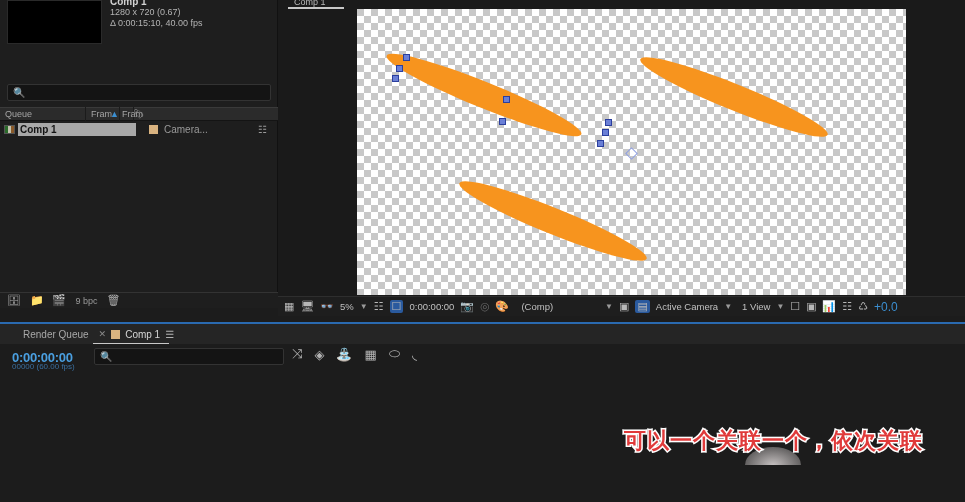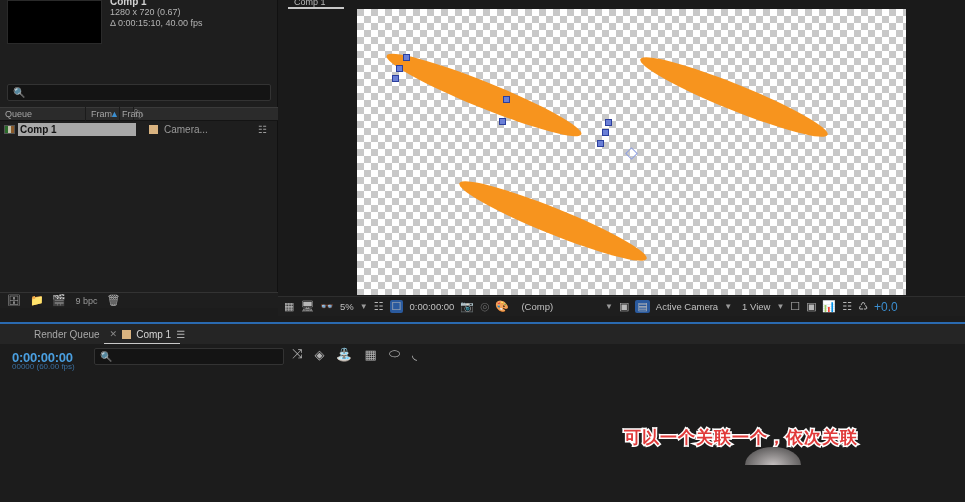--- a/index.html
+++ b/index.html
@@ -102,21 +102,21 @@
   .tbval-blue { color: #3b8ed0; font-size: 12px; }
   .tb-sel { background: #2a5a9e; padding: 1px 2px; border-radius: 2px; }
 
   
   .tl-panel {
     position: absolute; left: 0; top: 322px; width: 965px; height: 180px;
     background: #1c1c1c; border-top: 2px solid #2a6ab0;
   }
   .tl-tabbar {
     position: absolute; left: 0; top: 0; width: 965px; height: 20px;
-    background: #252525; display: flex; align-items: center; gap: 10px; padding-left: 34px;
+    background: #252525; display: flex; align-items: center; gap: 10px; padding-left: 23px;
     color: #a8a8a8; font-size: 10px;
   }
   .tl-tab-active { display:flex; align-items:center; gap:5px; color:#d6d6d6; position:relative; }
   .tl-tab-active .uline { position:absolute; left:-6px; bottom:-5px; width:76px; height:2px; background:#c8c8c8; }
   .xclose { color:#8a8a8a; font-size:9px; }
   .tabswatch { width:9px;height:9px;background:#d9b380;display:inline-block; }
 
   .tl-ctrls {
     position: absolute; left: 0; top: 20px; width: 458px; height: 26px;
     background: #1c1c1c; display: flex; align-items: center;
@@ -126,21 +126,21 @@
   .tl-search {
     position: absolute; left: 94px; top: 4px; width: 190px; height: 17px;
     background: #141414; border: 1px solid #333; border-radius: 2px;
     display: flex; align-items: center; padding-left: 5px;
   }
   .tl-search input { background:transparent;border:0;outline:none;color:#c8c8c8;font-size:10px;width:158px;margin-left:4px;font-family:"Liberation Sans", sans-serif; }
   .tl-tools { position:absolute; left:292px; top:2px; display:flex; align-items:center; gap:12px; color:#b4b4b4; font-size:13px; }
 
   .cn-overlay {
     position:absolute; left:624px; top:426px; z-index: 60;
-    font-size:17px; font-weight:bold; color:#e03a3a;
+    font-size:22px; font-weight:bold; color:#e03a3a;
     -webkit-text-stroke: 3px #ffffff; paint-order: stroke fill;
     letter-spacing:1px; white-space:nowrap;
     font-family:"DejaVu Sans", sans-serif;
   }
   .cursor-blob {
     position:absolute; left:745px; top:447px; width:56px; height:18px; z-index:55;
     background: radial-gradient(ellipse at 50% 100%, rgba(205,200,200,0.95), rgba(180,175,175,0.2));
     border-radius: 50% 50% 0 0 / 100% 100% 0 0;
   }
 </style>

